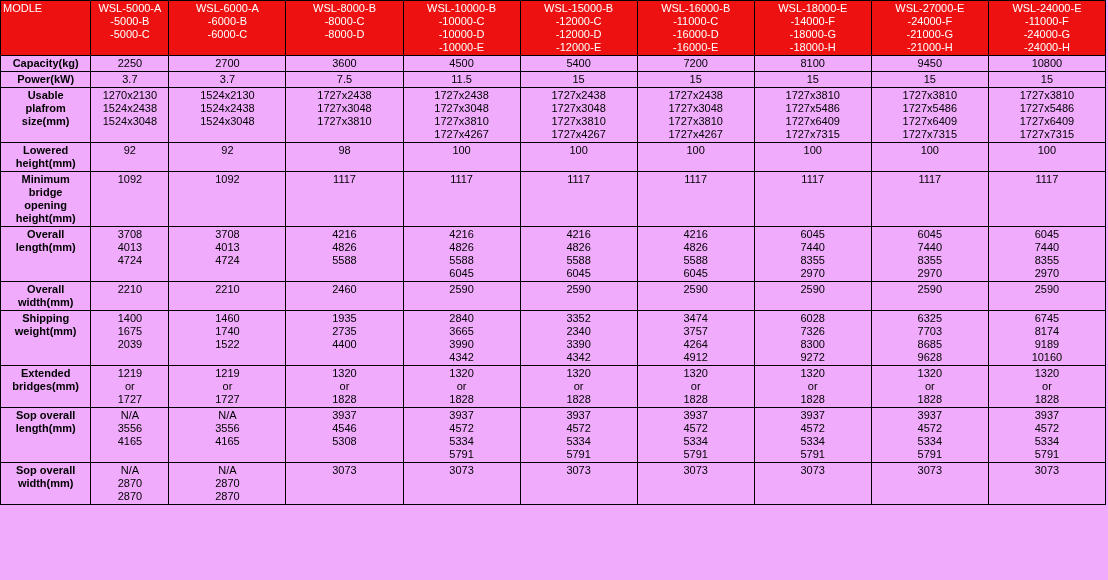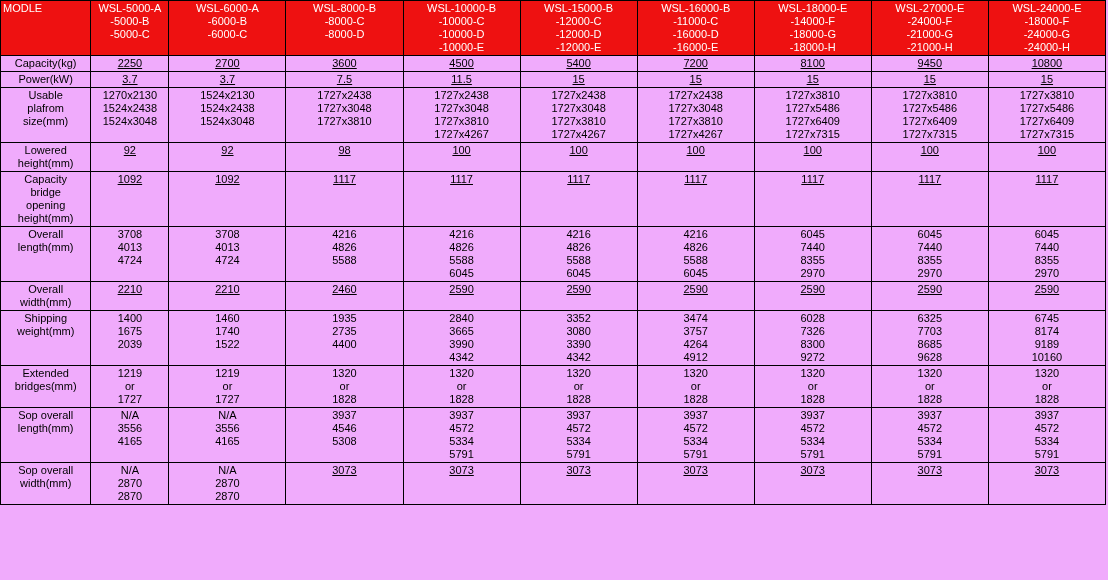--- a/index.html
+++ b/index.html
@@ -33,20 +33,21 @@
     line-height: 13px;
     text-align: center;
     overflow: hidden;
   }
   td.rowlabel {
     text-align: left;
     padding-left: 3px;
     font-size: 11px;
     line-height: 12px;
     vertical-align: top;
+    font-weight: bold;
   }
   .hdr td {
     background: #ee1111;
     color: #ffffff;
     font-size: 11px;
     line-height: 13px;
     font-weight: normal;
     text-align: center;
     vertical-align: top;
     padding-top: 1px;
@@ -55,21 +56,20 @@
     text-align: left;
     color: #ffffff;
   }
   .cellline {
     display: block;
     white-space: nowrap;
   }
   .big {
     font-size: 13px;
     line-height: 16px;
-    text-decoration: underline;
   }
   .med {
     font-size: 12px;
     line-height: 15px;
     margin-top: 25px;
   }
   .ptop4 { padding-top: 3px; }
 </style>
 </head>
 <body>
@@ -133,21 +133,21 @@
             <span class="cellline">-18000-H</span>
           </td>
           <td>
             <span class="cellline">WSL-27000-E</span>
             <span class="cellline">-24000-F</span>
             <span class="cellline">-21000-G</span>
             <span class="cellline">-21000-H</span>
           </td>
           <td>
             <span class="cellline">WSL-24000-E</span>
-            <span class="cellline">-18000-F</span>
+            <span class="cellline">-11000-F</span>
             <span class="cellline">-24000-G</span>
             <span class="cellline">-24000-H</span>
           </td>
         </tr>
         <tr>
           <td class="rowlabel">
             <span class="cellline">Capacity(kg)</span>
           </td>
           <td class="big ptop4">
             <span class="cellline">2250</span>
@@ -295,21 +295,21 @@
           </td>
           <td class="big ptop4">
             <span class="cellline">100</span>
           </td>
           <td class="big ptop4">
             <span class="cellline">100</span>
           </td>
         </tr>
         <tr>
           <td class="rowlabel">
-            <span class="cellline">Capacity</span>
+            <span class="cellline">Minimum</span>
             <span class="cellline">bridge</span>
             <span class="cellline">opening</span>
             <span class="cellline">height(mm)</span>
           </td>
           <td class="big ptop4">
             <span class="cellline">1092</span>
           </td>
           <td class="big ptop4">
             <span class="cellline">1092</span>
           </td>
@@ -446,21 +446,21 @@
             <span class="cellline">4400</span>
           </td>
           <td class="med">
             <span class="cellline">2840</span>
             <span class="cellline">3665</span>
             <span class="cellline">3990</span>
             <span class="cellline">4342</span>
           </td>
           <td class="med">
             <span class="cellline">3352</span>
-            <span class="cellline">3080</span>
+            <span class="cellline">2340</span>
             <span class="cellline">3390</span>
             <span class="cellline">4342</span>
           </td>
           <td class="med">
             <span class="cellline">3474</span>
             <span class="cellline">3757</span>
             <span class="cellline">4264</span>
             <span class="cellline">4912</span>
           </td>
           <td class="med">

